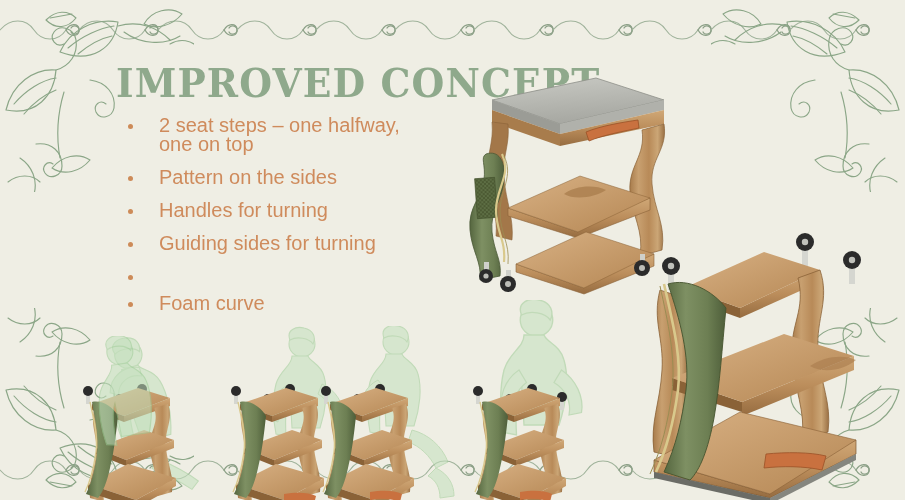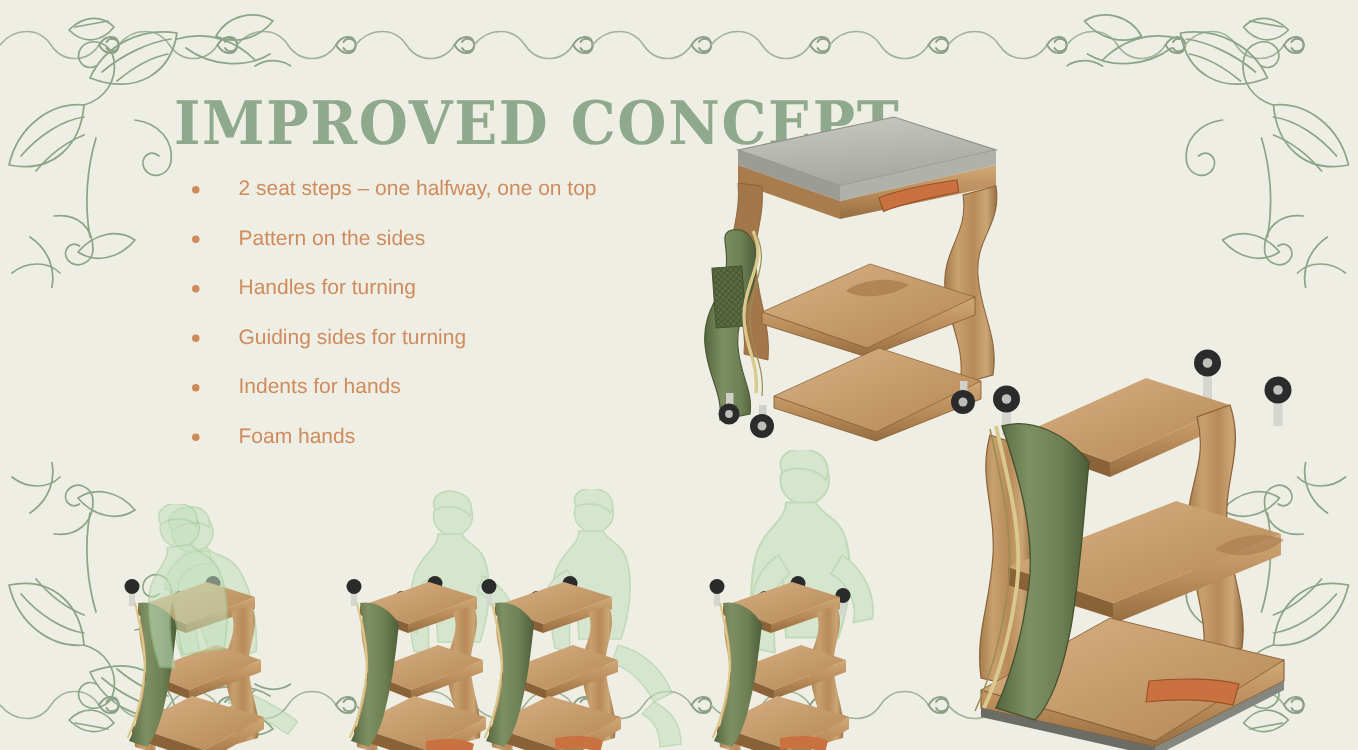--- a/index.html
+++ b/index.html
@@ -45,21 +45,21 @@
     display:flex;align-items:flex-start;
     margin-bottom:14px;
   }
   .bullet-dot{
     width:5px;height:5px;border-radius:50%;
     background:#cd8b58;
     margin-top:8px;margin-right:26px;flex:0 0 auto;
   }
   .bullet-text{
     color:#cf8b5c;
-    font-size:14px;
+    font-size:20px;
     line-height:19px;
     font-family:"Liberation Sans", sans-serif;
   }
 
   
   .render{position:absolute;}
   .ghost{opacity:.55;}
 </style>
 </head>
 <body>
@@ -163,25 +163,24 @@
     <div class="bullet-row">
       <span class="bullet-dot"></span>
       <span class="bullet-text">Handles for turning</span>
     </div>
     <div class="bullet-row">
       <span class="bullet-dot"></span>
       <span class="bullet-text">Guiding sides for turning</span>
     </div>
     <div class="bullet-row">
       <span class="bullet-dot"></span>
-      <span class="bullet-text">Indents for hands</span>
-    </div>
-    <div class="bullet-row">
-      <span class="bullet-dot"></span>
-      <span class="bullet-text">Foam hands</span>
+    </div>
+    <div class="bullet-row">
+      <span class="bullet-dot"></span>
+      <span class="bullet-text">Foam curve</span>
     </div>
   </div>
 
   <svg width="0" height="0" style="position:absolute" aria-hidden="true">
     <defs>
       <linearGradient id="woodV" x1="0" y1="0" x2="1" y2="0">
         <stop offset="0%" stop-color="#a87c4c"></stop>
         <stop offset="25%" stop-color="#c8a070"></stop>
         <stop offset="55%" stop-color="#b88a58"></stop>
         <stop offset="80%" stop-color="#cba676"></stop>

